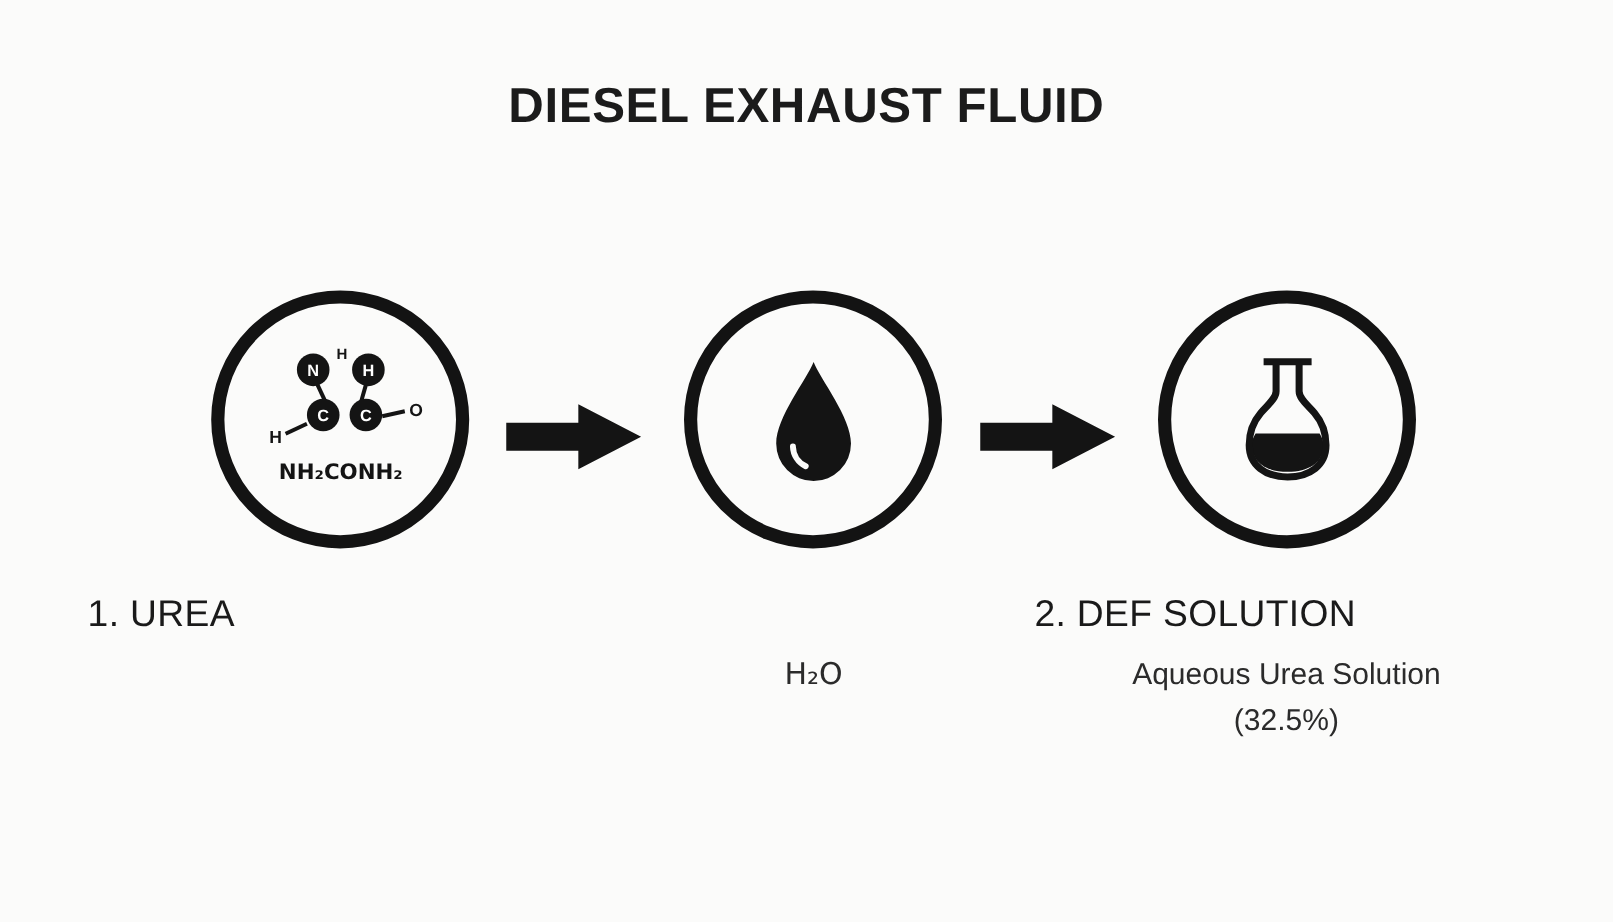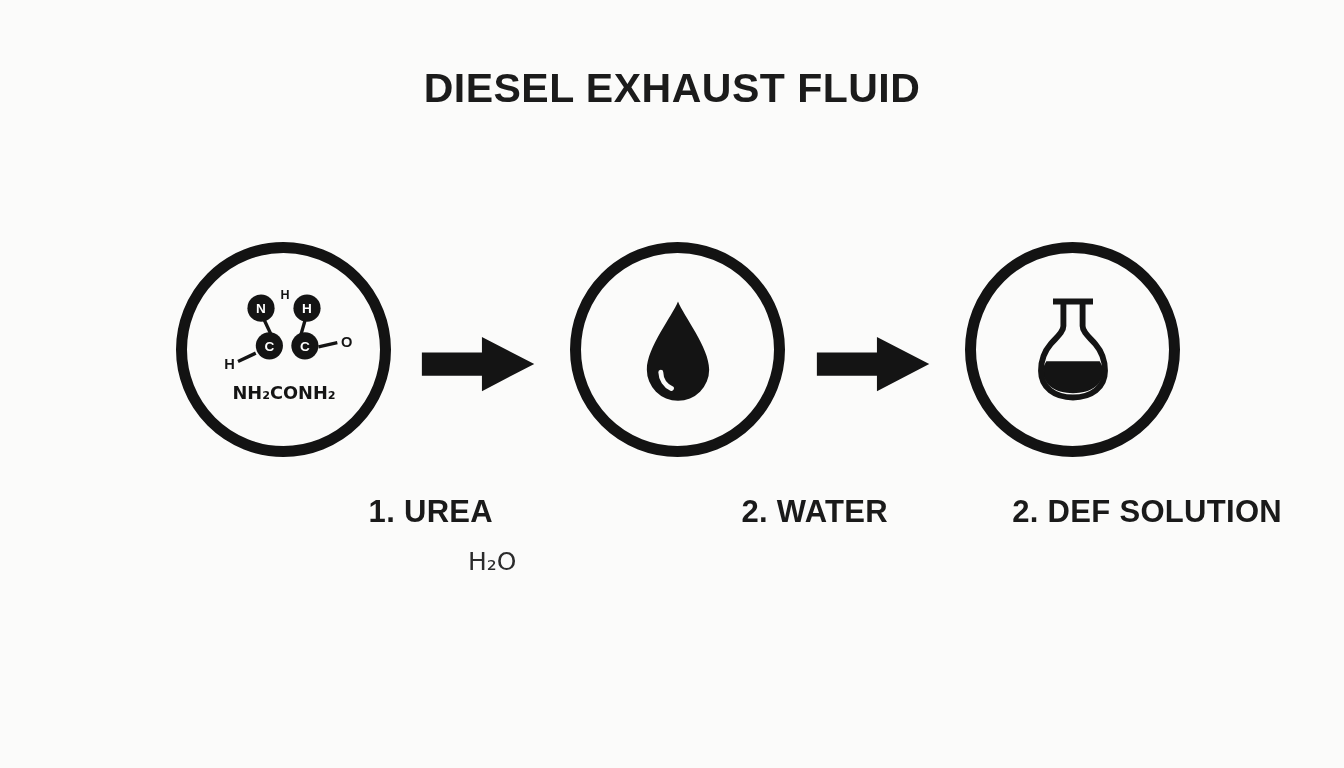--- a/index.html
+++ b/index.html
@@ -52,34 +52,34 @@
     top: 333px;
     width: 118px;
     height: 62px;
   }
   .arrow.a1 { left: 421px; }
   .arrow.a2 { left: 816px; }
   .step-label {
     position: absolute;
     top: 494px;
     width: 420px;
-    text-align: right;
-    font-weight: 700;
+    text-align: left;
+    font-weight: 400;
     font-size: 31px;
     color: #1a1a1a;
     letter-spacing: 0.3px;
   }
   .step-label.l1 { left: 73px; }
   .step-label.l2 { left: 468px; }
   .step-label.l3 { left: 862px; }
   .sub-label {
     position: absolute;
     top: 543px;
     width: 420px;
-    text-align: left;
+    text-align: center;
     font-weight: 400;
     font-size: 25px;
     line-height: 38px;
     color: #2b2b2b;
   }
   .sub-label.s2 { left: 468px; }
   .sub-label.s3 { left: 862px; }
   .formula {
     font-family: "DejaVu Sans", sans-serif;
   }
@@ -137,18 +137,21 @@
   </svg>
 
   <div class="circle c3">
     <svg class="flask-svg" viewBox="0 0 100 105" aria-hidden="true">
       <path d="M25 63 H75 C77 66 78 69 78 72 C78 86 66 93 50 93 C34 93 22 86 22 72 C22 69 23 66 25 63 Z" fill="#141414"></path>
       <path d="M34 7 H66 M41 7 V30 C41 36 34 41 29 47 C23 54 20 62 20 72 C20 88 33 97 50 97 C67 97 80 88 80 72 C80 62 77 54 71 47 C66 41 59 36 59 30 V7" stroke="#141414" stroke-width="5.5" fill="none" stroke-linejoin="round" stroke-linecap="square"></path>
     </svg>
   </div>
 
   <div class="step-label l1">1. UREA</div>
-  <div class="step-label l2">2. WATER</div>
   <div class="step-label l3">2. DEF SOLUTION</div>
 
   <div class="sub-label s2 formula">H₂O</div>
+  <div class="sub-label s3">
+    <div>Aqueous Urea Solution</div>
+    <div>(32.5%)</div>
+  </div>
 
 </div>
 
 </body></html>

